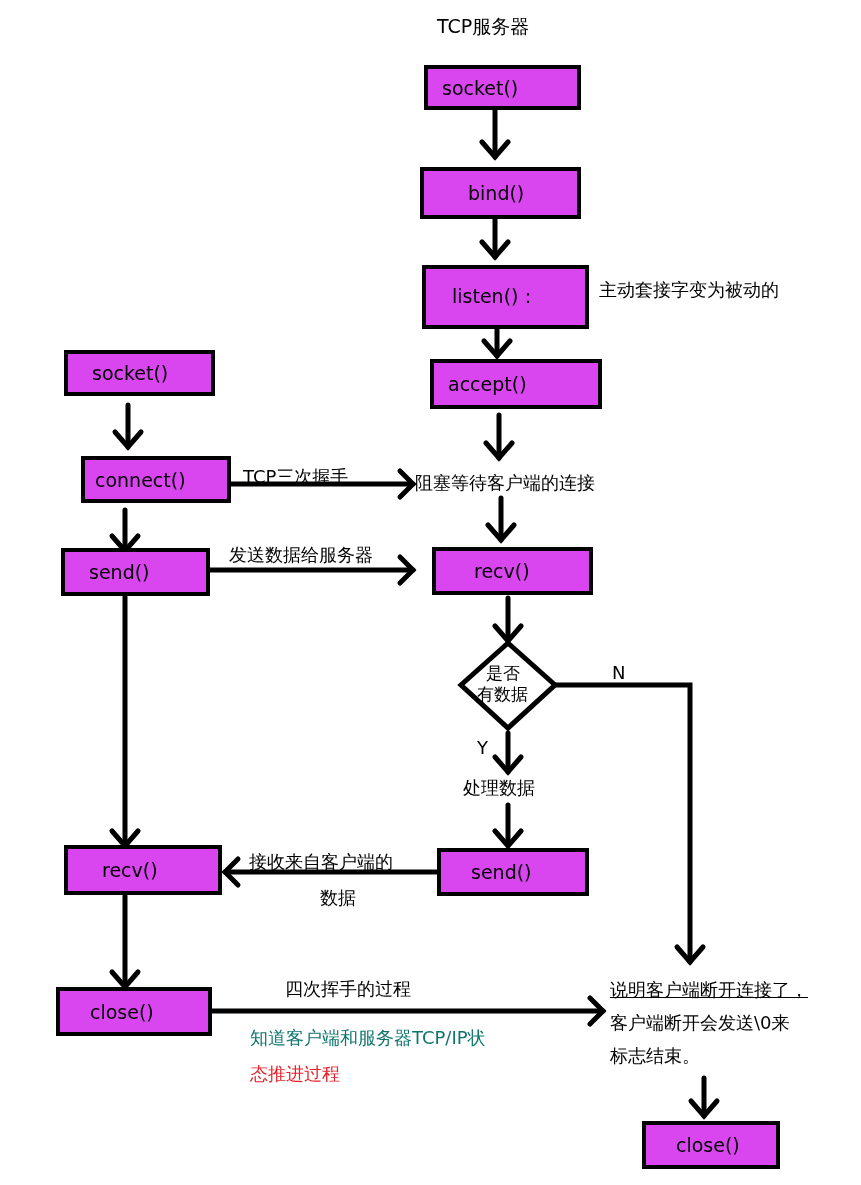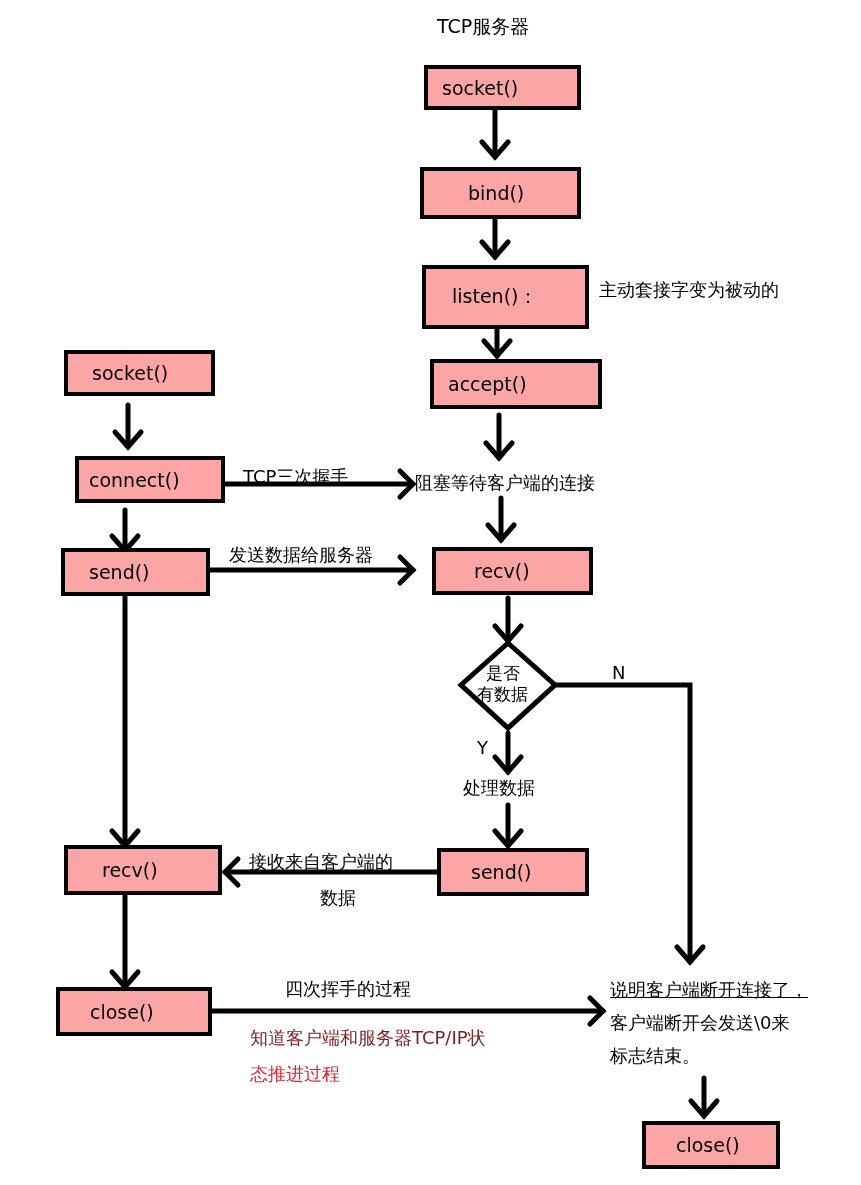--- a/index.html
+++ b/index.html
@@ -1,19 +1,19 @@
 <!DOCTYPE html>
 <html><head>
 <meta charset="utf-8">
 <style>
   html, body { margin: 0; padding: 0; background: #ffffff; }
   body { width: 861px; height: 1185px; position: relative; overflow: hidden;
          font-family: "DejaVu Sans", "Liberation Sans", sans-serif; color: #000; }
   svg.lines { position: absolute; left: 0; top: 0; width: 861px; height: 1185px; }
-  .box { position: absolute; border: 4px solid #000; box-sizing: border-box; background: #fca5a5;
+  .box { position: absolute; border: 4px solid #000; box-sizing: border-box; background: #d946ef;
          font-size: 19px; display: flex; align-items: center; }
   .box span { white-space: nowrap; }
   .t { position: absolute; font-size: 18px; white-space: nowrap; line-height: 1.2; }
   .red { color: #e8202a; }
 </style>
 </head>
 <body>
 
 <svg class="lines" viewBox="0 0 861 1185">
   <g stroke="#000" stroke-width="5" fill="none" stroke-linecap="round" stroke-linejoin="miter">
@@ -132,33 +132,33 @@
 <div class="t" style="left:610px;top:1012px;">客户端断开会发送\0来</div>
 <div class="t" style="left:610px;top:1045px;">标志结束。</div>
 
 <div class="box" style="left:642px;top:1121px;width:138px;height:48px;padding-left:30px;">
     <span>close()</span>
   </div>
 
 <div class="box" style="left:64px;top:350px;width:151px;height:46px;padding-left:24px;">
     <span>socket()</span>
   </div>
-<div class="box" style="left:75px;top:456px;width:150px;height:47px;padding-left:10px;">
+<div class="box" style="left:81px;top:456px;width:150px;height:47px;padding-left:10px;">
     <span>connect()</span>
   </div>
 <div class="t red" style="left: 243px; top: 466px; color: #000000;">TCP三次握手</div>
 <div class="box" style="left:61px;top:548px;width:149px;height:48px;padding-left:24px;">
     <span>send()</span>
   </div>
 <div class="t" style="left:229px;top:544px;">发送数据给服务器</div>
 
 <div class="box" style="left:64px;top:845px;width:158px;height:50px;padding-left:34px;">
     <span>recv()</span>
   </div>
 <div class="t" style="left:249px;top:851px;">接收来自客户端的</div>
 <div class="t" style="left:320px;top:887px;">数据</div>
 
 <div class="box" style="left:56px;top:987px;width:156px;height:49px;padding-left:30px;">
     <span>close()</span>
   </div>
 <div class="t" style="left:285px;top:978px;">四次挥手的过程</div>
-<div class="t red" style="left: 250px; top: 1027px; color: #7f1d1d;">知道客户端和服务器TCP/IP状</div>
+<div class="t red" style="left: 250px; top: 1027px; color: #0f766e;">知道客户端和服务器TCP/IP状</div>
 <div class="t red" style="left: 250px; top: 1063px; color: rgb(232, 32, 42);">态推进过程</div>
 
 </body></html>

